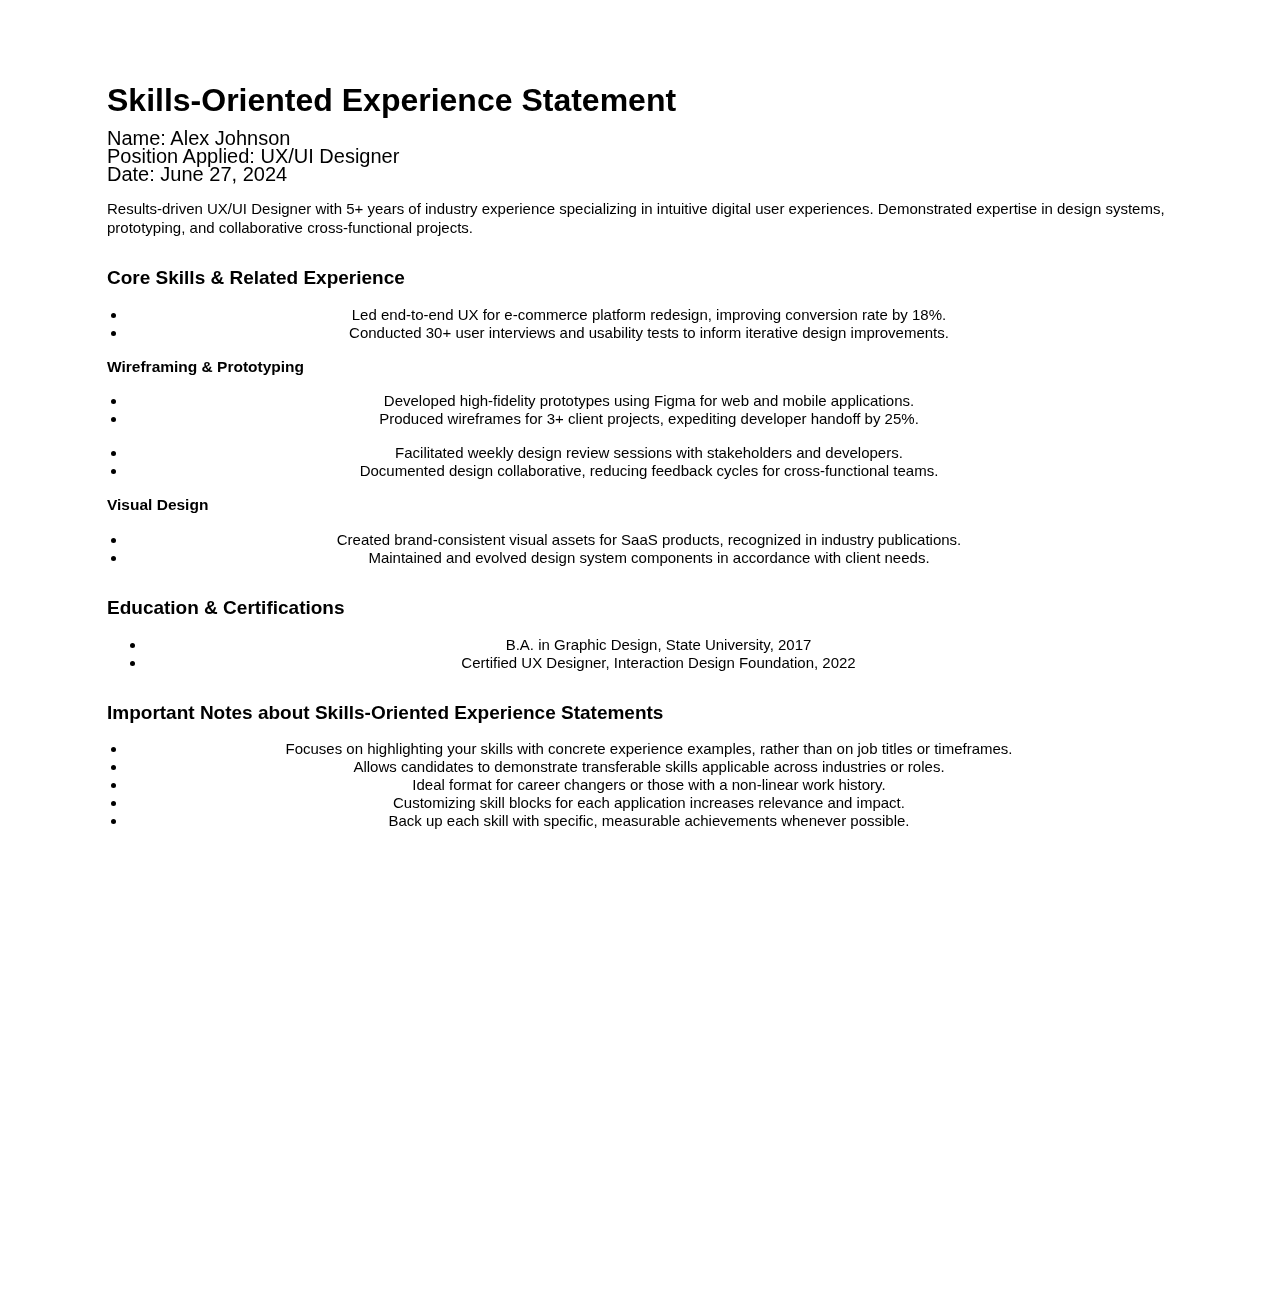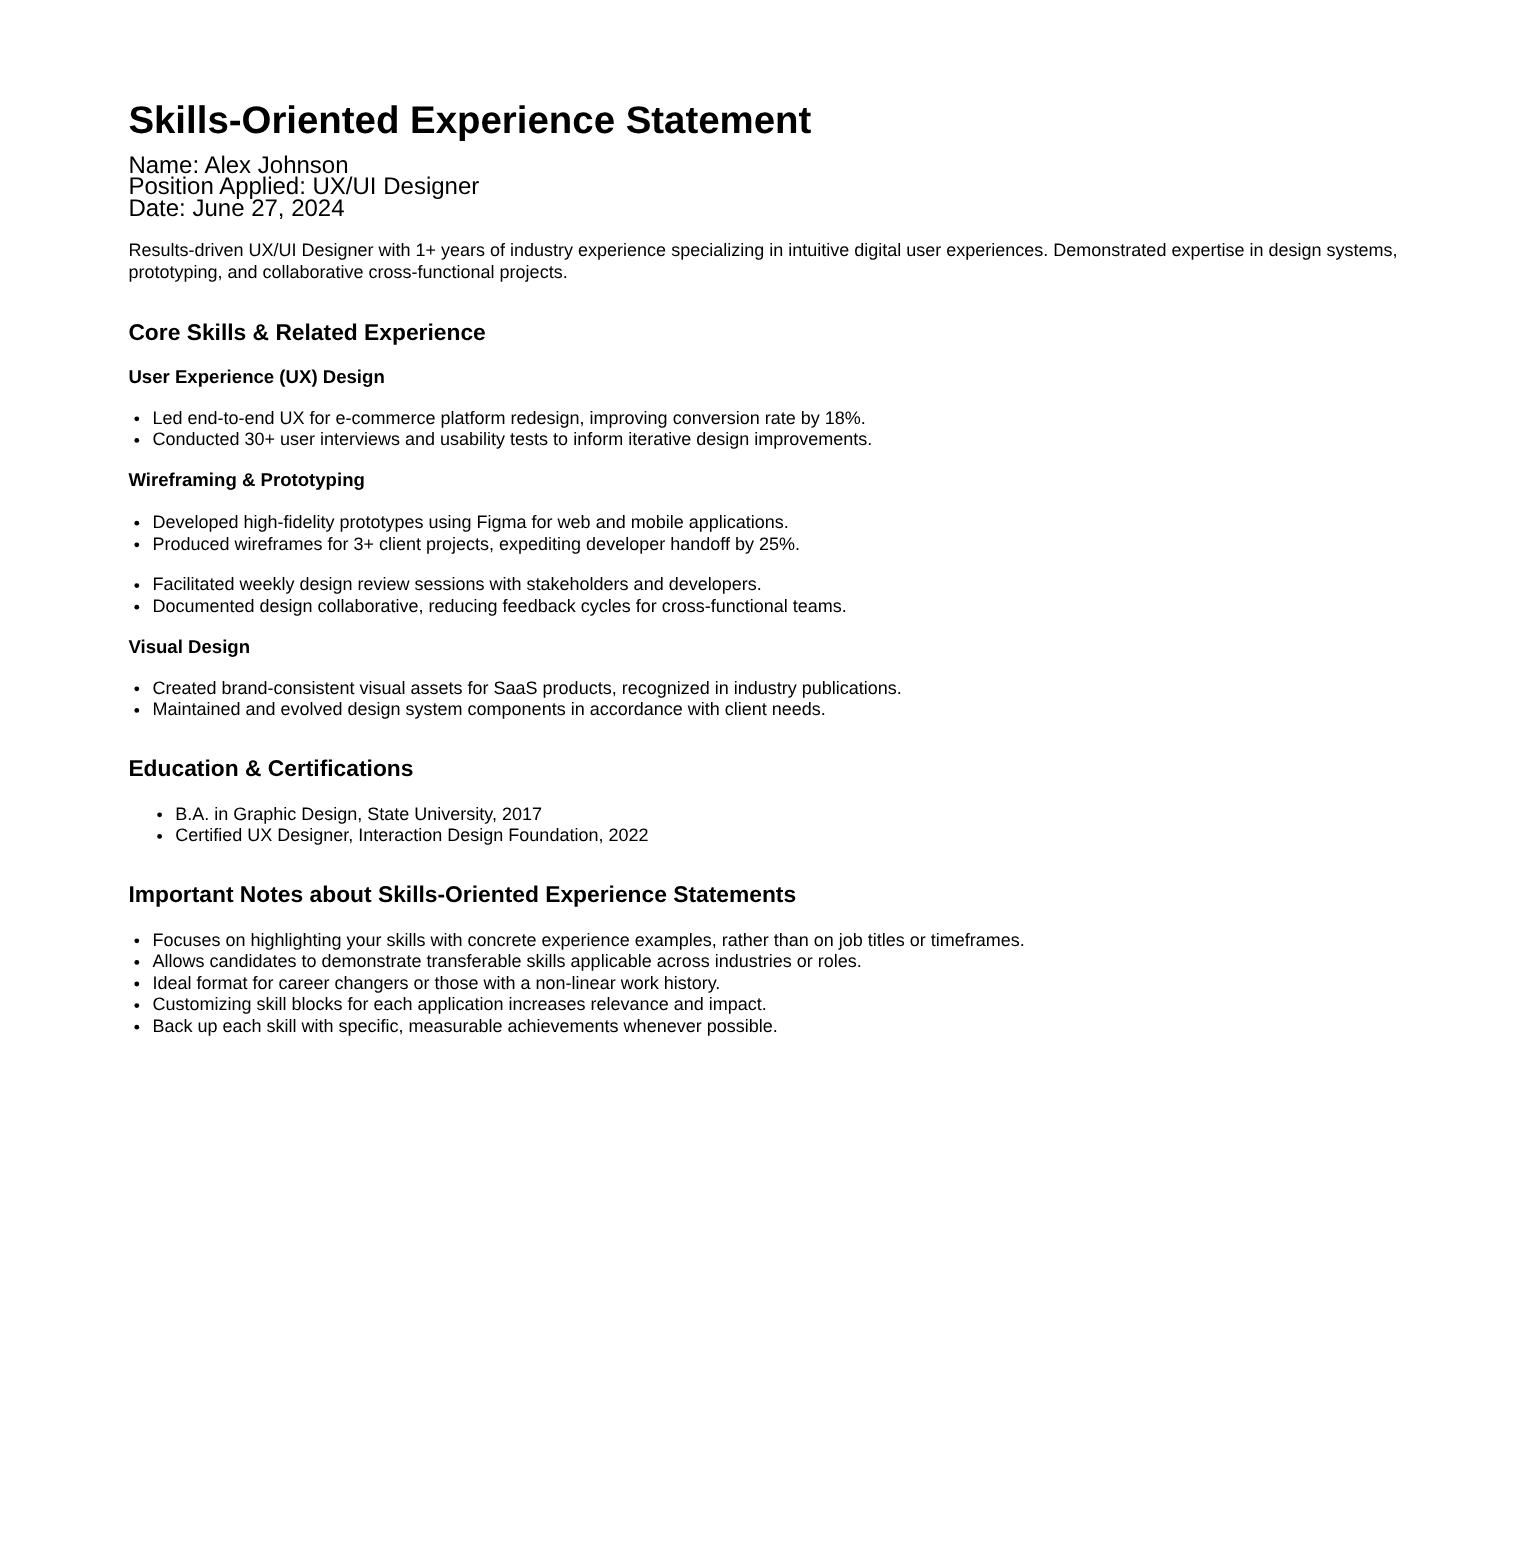--- a/index.html
+++ b/index.html
@@ -52,40 +52,40 @@
     margin: 16px 0 0 0;
     padding: 0 0 0 20px;
     list-style: disc outside;
   }
   ul.indented {
     padding-left: 39px;
   }
   li {
     font-size: 15px;
     line-height: 18px;
+    text-align: center;
   }
 </style>
 </head>
 <body>
 
 <div class="page">
 
   <h1>Skills-Oriented Experience Statement</h1>
 
   <div class="meta">
     <div class="meta-line">Name: Alex Johnson</div>
     <div class="meta-line">Position Applied: UX/UI Designer</div>
     <div class="meta-line">Date: June 27, 2024</div>
   </div>
 
-  <p class="summary-text">Results-driven UX/UI Designer with 1+ years of industry experience specializing in intuitive digital user experiences. Demonstrated expertise in design systems, prototyping, and collaborative cross-functional projects.</p>
+  <p class="summary-text">Results-driven UX/UI Designer with 5+ years of industry experience specializing in intuitive digital user experiences. Demonstrated expertise in design systems, prototyping, and collaborative cross-functional projects.</p>
 
   <h2>Core Skills &amp; Related Experience</h2>
 
-  <h3>User Experience (UX) Design</h3>
   <ul>
     <li>Led end-to-end UX for e-commerce platform redesign, improving conversion rate by 18%.</li>
     <li>Conducted 30+ user interviews and usability tests to inform iterative design improvements.</li>
   </ul>
 
   <h3>Wireframing &amp; Prototyping</h3>
   <ul>
     <li>Developed high-fidelity prototypes using Figma for web and mobile applications.</li>
     <li>Produced wireframes for 3+ client projects, expediting developer handoff by 25%.</li>
   </ul>

